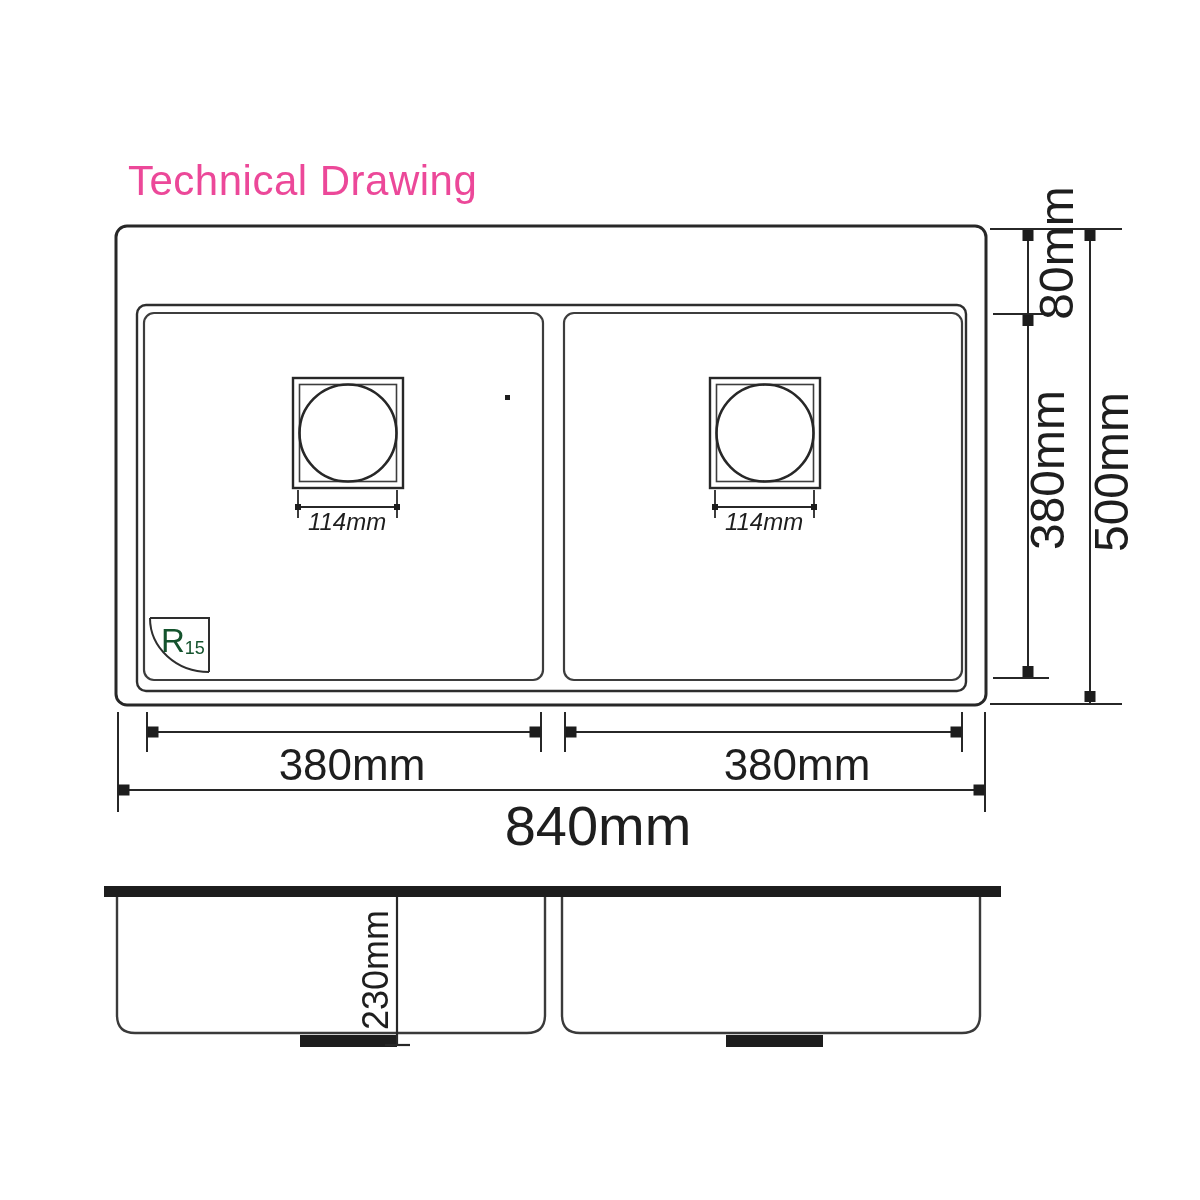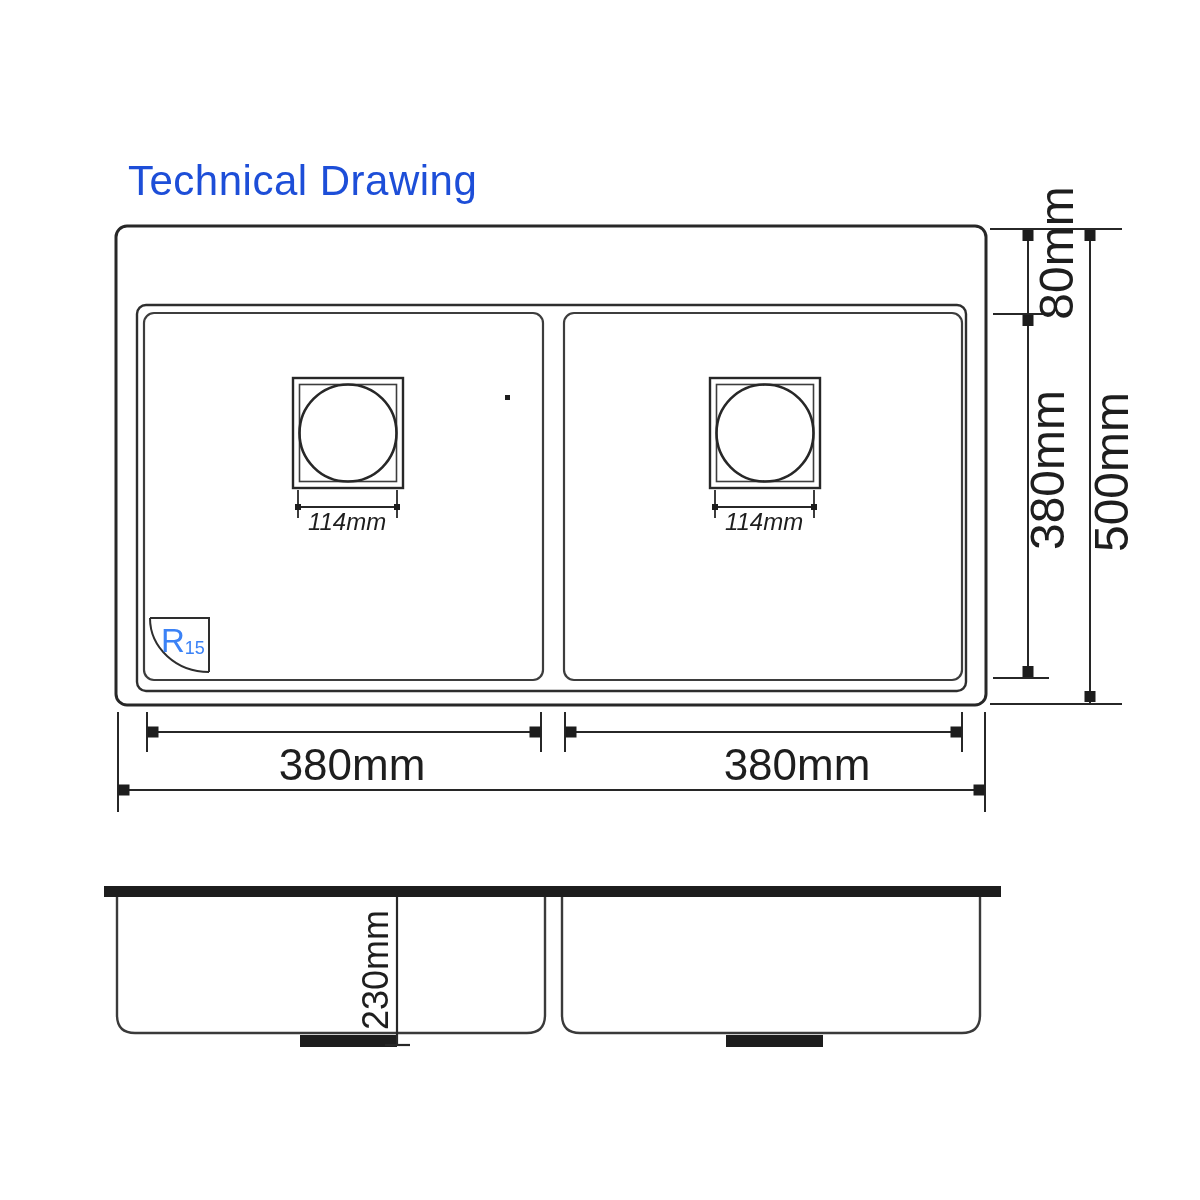--- a/index.html
+++ b/index.html
@@ -14,31 +14,31 @@
   .lbl{
     position:absolute;
     color:#1e1e1e;
     white-space:nowrap;
     line-height:1;
     transform:translate(-50%,-50%);
   }
   .lbl.vert{transform:translate(-50%,-50%) rotate(-90deg);}
   #title{
     position:absolute;left:128px;top:160px;
-    font-size:42px;color:#1d4ed8;letter-spacing:0.5px;
+    font-size:42px;color:#ec4899;letter-spacing:0.5px;
     transform:none;
   }
   .dim-lg{font-size:56px;}
   .dim-md{font-size:44px;}
   .dim-vert{font-size:48px;}
   .dim-sm{font-size:24px;font-style:italic;}
   .dim-side{font-size:36px;}
   #radius-label{
     position:absolute;left:161px;top:622px;
-    font-size:33px;color:#3b82f6;transform:none;text-align:center;
+    font-size:33px;color:#14532d;transform:none;text-align:center;
   }
   #radius-label sub{font-size:18px;vertical-align:baseline;position:relative;top:2px;}
 </style>
 </head>
 <body>
 
 <div id="canvas">
 
   <svg id="linework" viewBox="0 0 1200 1200" xmlns="http://www.w3.org/2000/svg">
 
@@ -155,16 +155,17 @@
   <div class="lbl vert dim-vert" style="left:1048px;top:470px;">380mm</div>
   <div class="lbl vert dim-vert" style="left:1112px;top:472px;">500mm</div>
 
   <div class="lbl dim-sm" style="left:347px;top:522px;">114mm</div>
   <div class="lbl dim-sm" style="left:764px;top:522px;">114mm</div>
 
   <div id="radius-label"><span>R</span><sub>15</sub></div>
 
   <div class="lbl dim-md" style="left:352px;top:765px;">380mm</div>
   <div class="lbl dim-md" style="left:797px;top:765px;">380mm</div>
+  <div class="lbl dim-lg" style="left:598px;top:826px;">840mm</div>
 
   <div class="lbl vert dim-side" style="left:376px;top:970px;">230mm</div>
 
 </div>
 
 </body></html>

